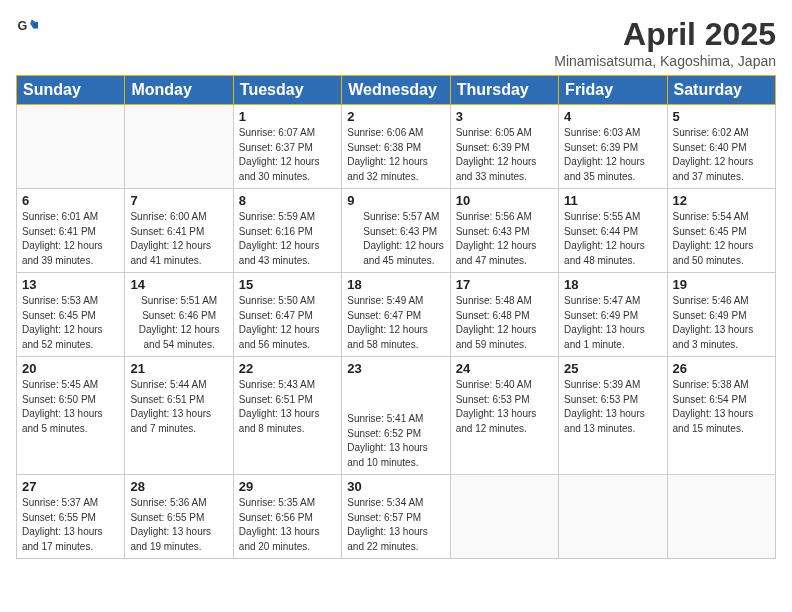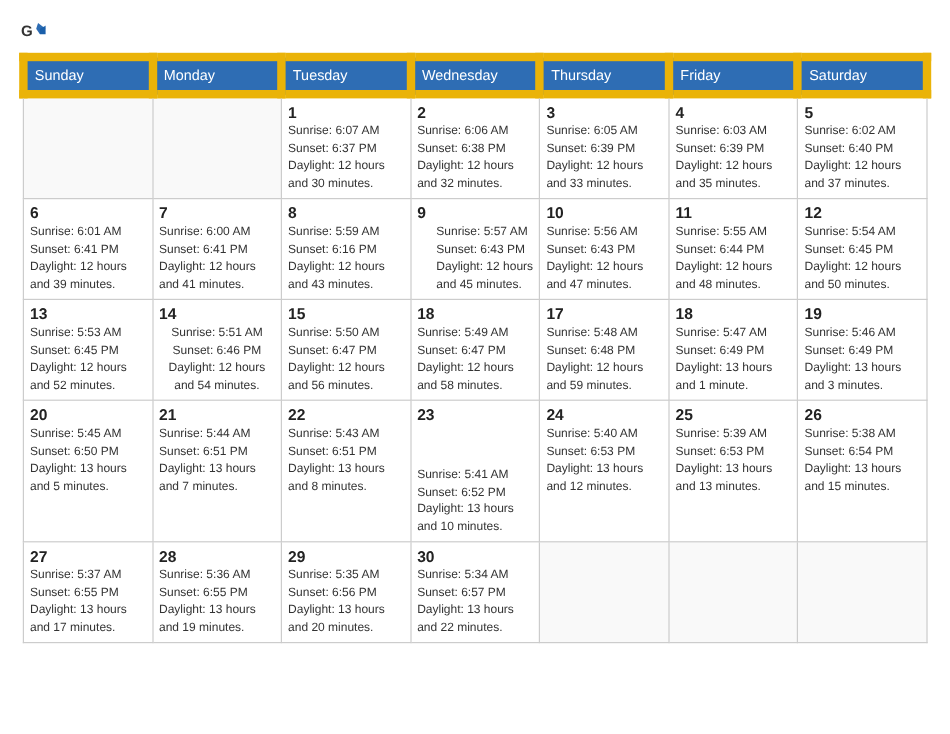--- a/index.html
+++ b/index.html
@@ -50,23 +50,23 @@
     table {
       width: 100%;
       border-collapse: collapse;
       font-size: 10.5px;
     }
     thead tr th {
       background: #2e6db4;
       color: #fff;
       text-align: left;
       padding: 5px 6px;
-      font-size: 12px;
-      font-weight: normal;
-      border: 7px solid #eab308;
+      font-size: 16px;
+      font-weight: bold;
+      border: 1px solid #eab308;
     }
     tbody tr td {
       border: 1px solid #ccc;
       vertical-align: top;
       padding: 4px 5px;
       width: 108px;
       min-height: 70px;
       height: 80px;
     }
     .day-num {
@@ -88,20 +88,24 @@
 </head>
 <body>
 
 <div class="header-row">
   <div class="logo">
     <svg class="logo-icon" viewBox="0 0 28 28" xmlns="http://www.w3.org/2000/svg">
       <text x="2" y="18" font-size="16" font-weight="bold" fill="#333">G</text>
       <polygon points="20,4 28,10 22,16 18,10" fill="#2e6db4"></polygon>
       <polygon points="22,10 30,6 30,16 22,16" fill="#1a5faa"></polygon>
     </svg>
+  </div>
+  <div class="title-block">
+    <div class="calendar-title">April 2025</div>
+    <div class="calendar-subtitle">Minamisatsuma, Kagoshima, Japan</div>
   </div>
 </div>
 
 <table>
   <thead>
     <tr>
     <th>Sunday</th>
         <th>Monday</th>
         <th>Tuesday</th>
         <th>Wednesday</th>

